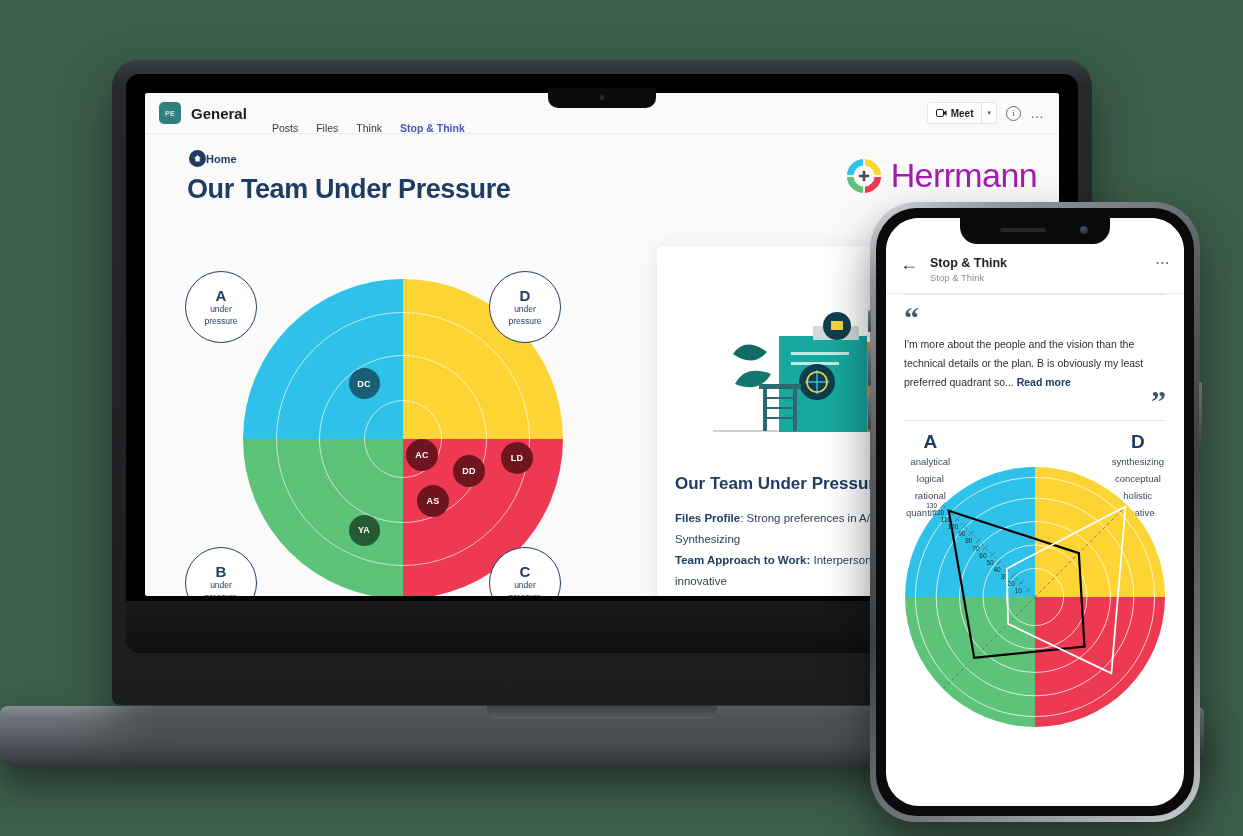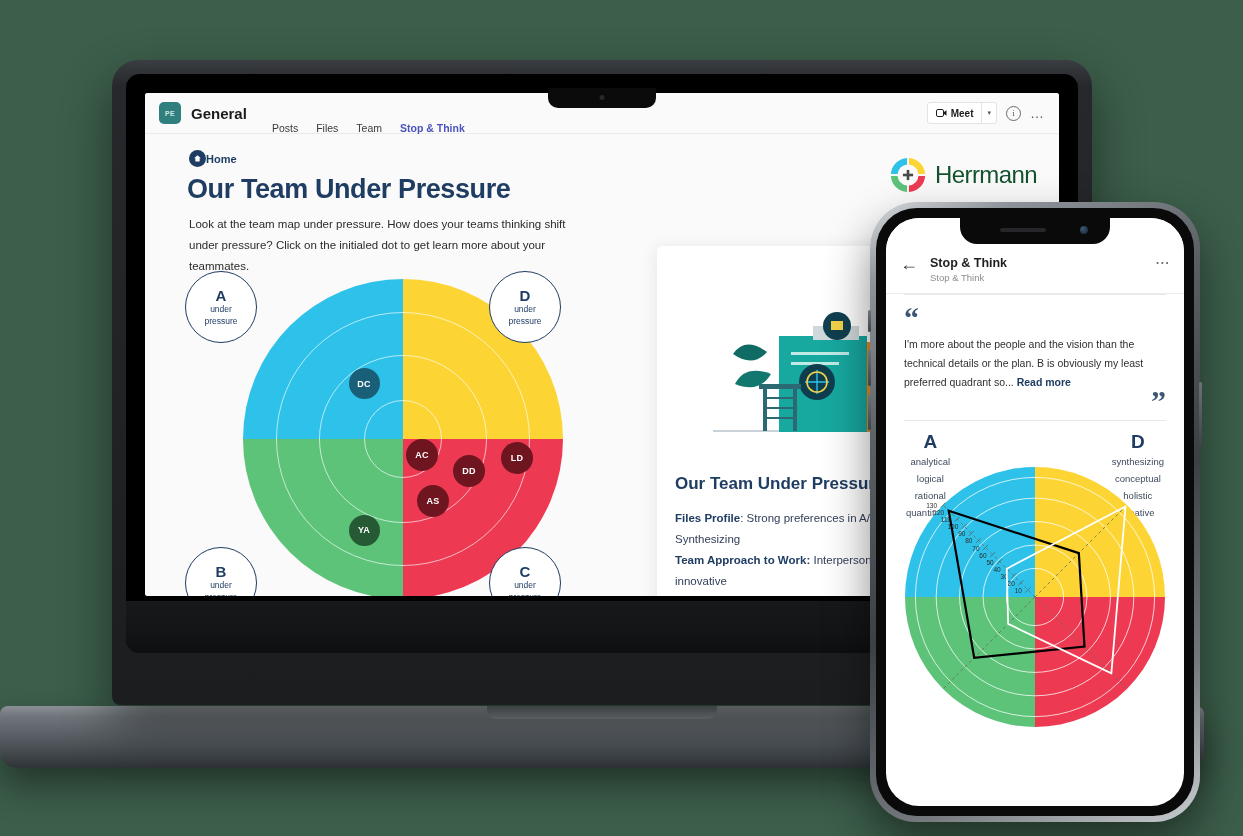--- a/index.html
+++ b/index.html
@@ -96,21 +96,21 @@
   .home-ico { width: 17px; height: 17px; border-radius: 50%; background: #1f3d63;
     display:flex; align-items:center; justify-content:center; }
   .home-ico svg { width: 9px; height: 9px; }
   .crumb-text { font-size: 11px; font-weight: 700; color: #1f3d63; }
   .page-title { position:absolute; left: 42px; top: 40px; font-size: 27px; font-weight: 700;
     color: #1f3d63; letter-spacing: -.4px; }
   .page-sub { position:absolute; left: 44px; top: 80px; width: 395px; font-size: 11.5px;
     color: #2b2b2b; line-height: 21px; }
 
   .brand { position:absolute; right: 22px; top: 22px; display:flex; align-items:center; gap: 8px; }
-  .brand-name { font-size: 24px; color: #14532d; letter-spacing: -.6px; }
+  .brand-name { font-size: 34px; color: #a21caf; letter-spacing: -.6px; }
   .brand-mark { position: relative; width: 38px; height: 38px; }
 
   
   .wheel-wrap { position: absolute; left: 40px; top: 135px; width: 430px; height: 400px; }
   .wheel { position:absolute; left: 58px; top: 10px; width: 320px; height: 320px; border-radius: 50%;
     overflow: hidden; }
   .q { position: absolute; width: 50%; height: 50%; }
   .q.a { left:0; top:0; background: #2ec2ea; }
   .q.d { right:0; top:0; background: #fcd535; }
   .q.b { left:0; bottom:0; background: #5cc379; }
@@ -223,21 +223,21 @@
         </div>
 
         <div class="laptop-screen">
 
           <div class="teams-header">
             <div class="team-avatar">PE</div>
             <div class="team-name">General</div>
             <div class="tabs">
               <div class="tab">Posts</div>
               <div class="tab">Files</div>
-              <div class="tab">Team</div>
+              <div class="tab">Think</div>
               <div class="tab active">Stop &amp; Think</div>
               <div class="tab-add">+</div>
             </div>
             <div class="header-right">
               <div class="meet-btn">
                 <div class="meet-main">
                   <svg width="11" height="8" viewBox="0 0 11 8">
                     <rect x="0.5" y="0.5" width="7" height="7" rx="1.4" fill="none" stroke="#1b1b1d" stroke-width="1"></rect>
                     <path d="M8 3 L10.5 1.2 V6.8 L8 5 Z" fill="#1b1b1d"></path>
                   </svg>
@@ -256,21 +256,20 @@
             <div class="breadcrumb">
               <span class="home-ico">
                 <svg viewBox="0 0 16 16">
                     <path d="M8 2 L14 7.5 H11.8 V13.5 H4.2 V7.5 H2 Z" fill="#fff"></path>
                   </svg>
               </span>
               <span class="crumb-text">Home</span>
             </div>
 
             <div class="page-title">Our Team Under Pressure</div>
-            <div class="page-sub">Look at the team map under pressure.  How does your teams thinking shift under pressure?  Click on the initialed dot to get learn more about your teammates.</div>
 
             <div class="brand">
               <div class="brand-mark">
                 <svg viewBox="0 0 40 40" width="38" height="38">
                   <path d="M19 2 A18 18 0 0 0 2 19 H9 A11 11 0 0 1 19 9 Z" fill="#2ec2ea"></path>
                   <path d="M21 2 A18 18 0 0 1 38 19 H31 A11 11 0 0 0 21 9 Z" fill="#fcd535"></path>
                   <path d="M19 38 A18 18 0 0 1 2 21 H9 A11 11 0 0 0 19 31 Z" fill="#5cc379"></path>
                   <path d="M21 38 A18 18 0 0 0 38 21 H31 A11 11 0 0 1 21 31 Z" fill="#ed3a52"></path>
                   <rect x="13" y="17.6" width="14" height="4.8" fill="#ffffff"></rect>
                   <rect x="17.6" y="13" width="4.8" height="14" fill="#ffffff"></rect>

